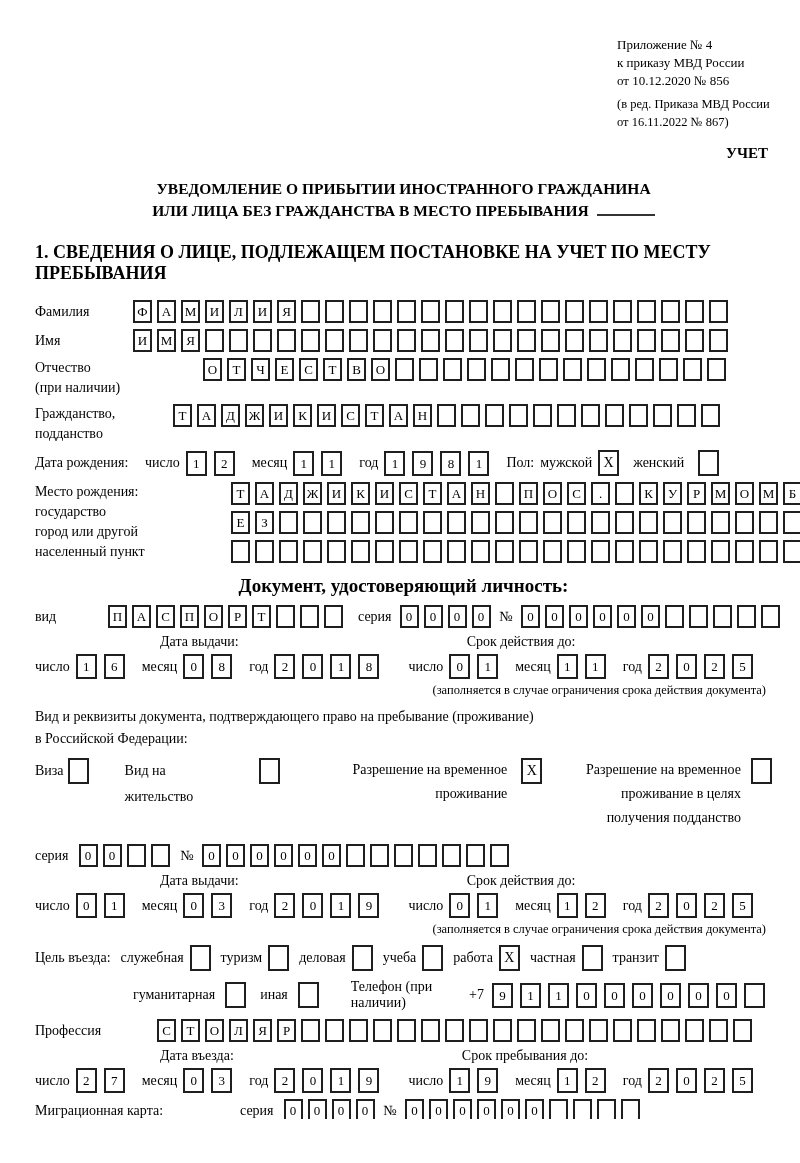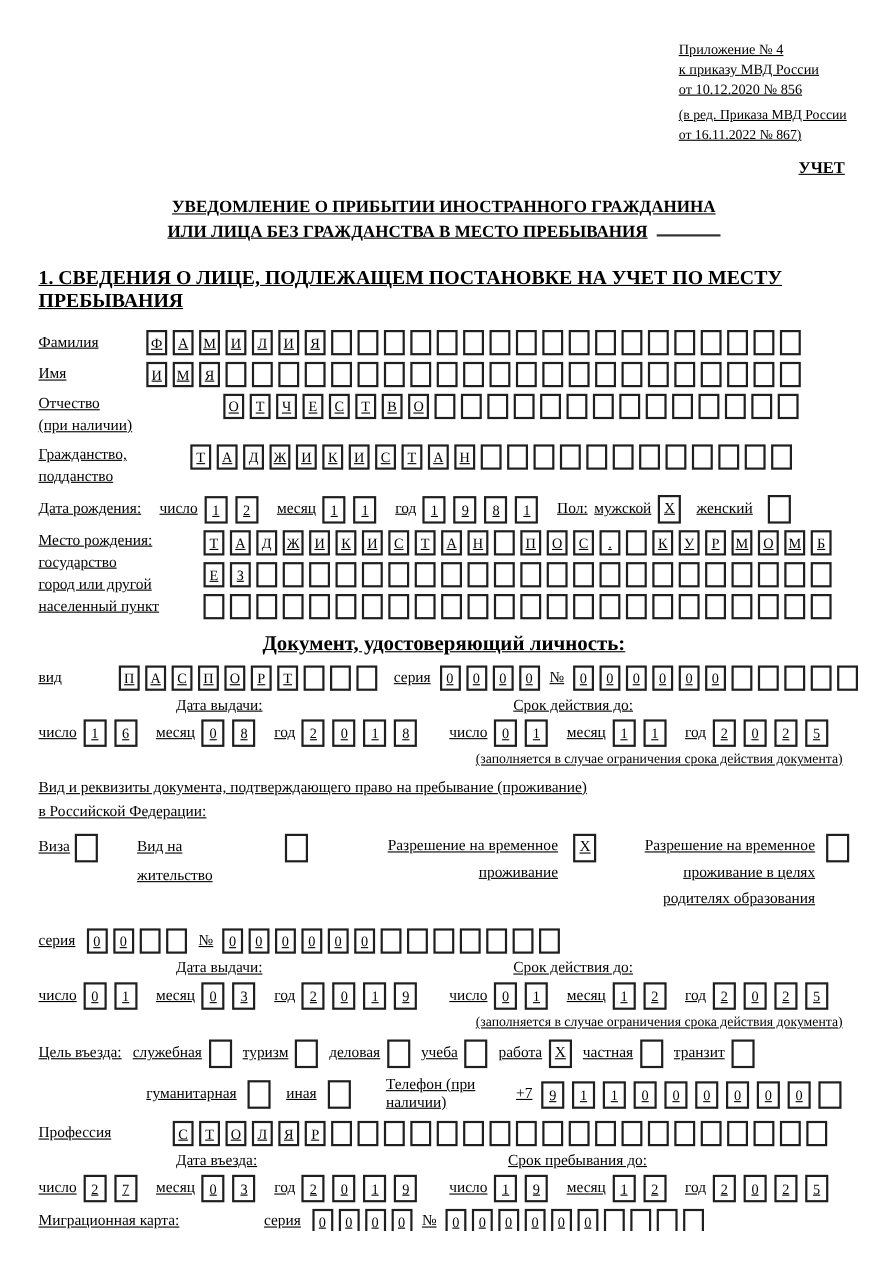--- a/index.html
+++ b/index.html
@@ -2,21 +2,21 @@
 <html lang="ru"><head>
 <meta charset="utf-8">
 <style>
   * { box-sizing: border-box; margin: 0; padding: 0; }
   html, body { background: #fff; }
   body {
     width: 800px; height: 1163px;
     font-family: "Liberation Serif", "DejaVu Serif", serif;
     font-size: 14px; color: #000;
   }
-  .page { width: 800px; height: 1119px; padding: 36px 28px 0 35px; overflow: hidden; text-decoration: underline; }
+  .page { width: 800px; height: 1119px; padding: 36px 28px 0 35px; overflow: hidden; }
 
   
   .ref { margin-left: 582px; line-height: 18px; font-size: 13px; }
   .ref .amend { margin-top: 5px; font-size: 12.5px; }
   .forma { text-align: right; font-weight: bold; font-size: 15px; margin-top: 14px; padding-right: 4px; }
 
   .title { text-align: center; font-weight: bold; font-size: 15.5px; line-height: 22px; margin-top: 16px; }
   .uline { display: inline-block; width: 58px; border-bottom: 2px solid #333; margin-left: 8px; vertical-align: baseline; }
 
   .sec { font-weight: bold; font-size: 18px; margin-top: 20px; margin-bottom: 16px; }
@@ -234,21 +234,21 @@
         <span class="cell">8</span>
         <span class="cell">1</span>
       </span>
     <span class="dl mid">Пол:</span>
     <span>мужской</span>
     <span class="cbx" style="margin-left:6px">X</span>
     <span style="margin-left:14px">женский</span>
     <span class="cbx" style="margin-left:14px"></span>
   </div>
 
-  <div class="frow top" style="margin-top:4px;">
+  <div class="frow top" style="margin-top:4px;gap:46px;">
     <span class="lbl w150">
       <div>Место рождения:</div>
       <div>государство</div>
       <div>город или другой</div>
       <div>населенный пункт</div>
     </span>
     <span class="rowsgap">
       <span class="cells">
           <span class="cell">Т</span>
           <span class="cell">А</span>
@@ -419,21 +419,21 @@
     <span style="margin-left:36px; line-height:26px">Вид на жительство</span>
     <span class="cbx" style="margin-left:24px"></span>
     <span class="ctr" style="margin-left:22px; width:210px">
       <div>Разрешение на временное</div>
       <div>проживание</div>
     </span>
     <span class="cbx" style="margin-left:14px">X</span>
     <span class="ctr" style="margin-left:18px; width:185px">
       <div>Разрешение на временное</div>
       <div>проживание в целях</div>
-      <div>родителях образования</div>
+      <div>получения подданство</div>
     </span>
     <span class="cbx" style="margin-left:10px"></span>
   </div>
   <div class="frow">
     <span style="margin-right:10px">серия</span>
     <span class="cells">
         <span class="cell">0</span>
         <span class="cell">0</span>
         <span class="cell"></span>
         <span class="cell"></span>

